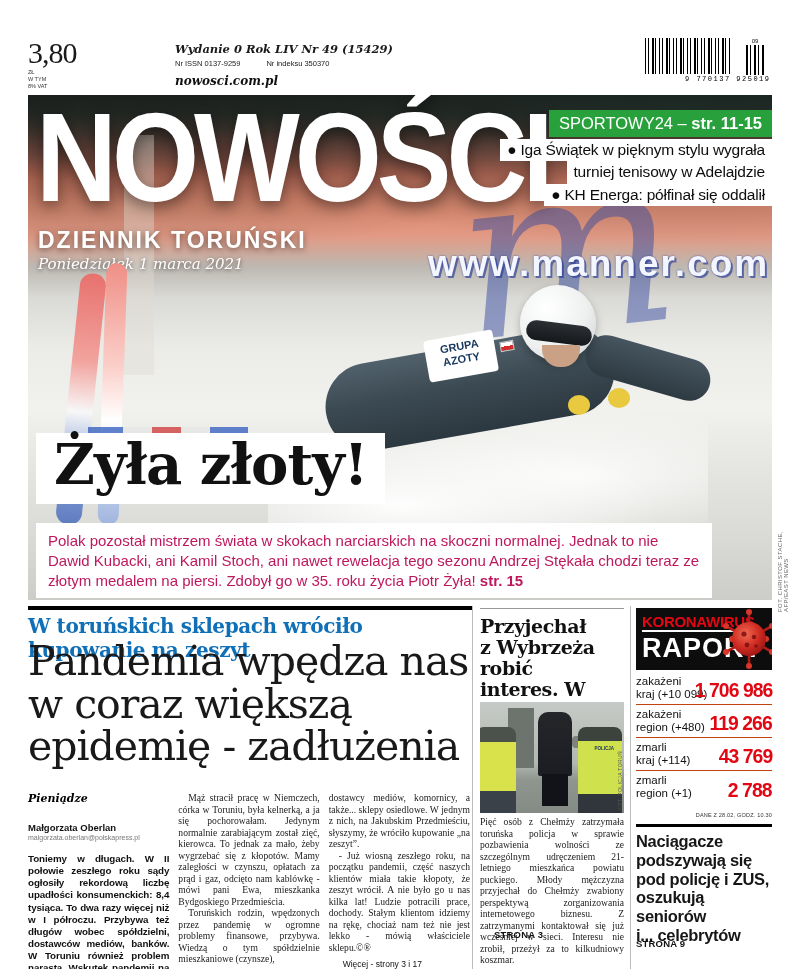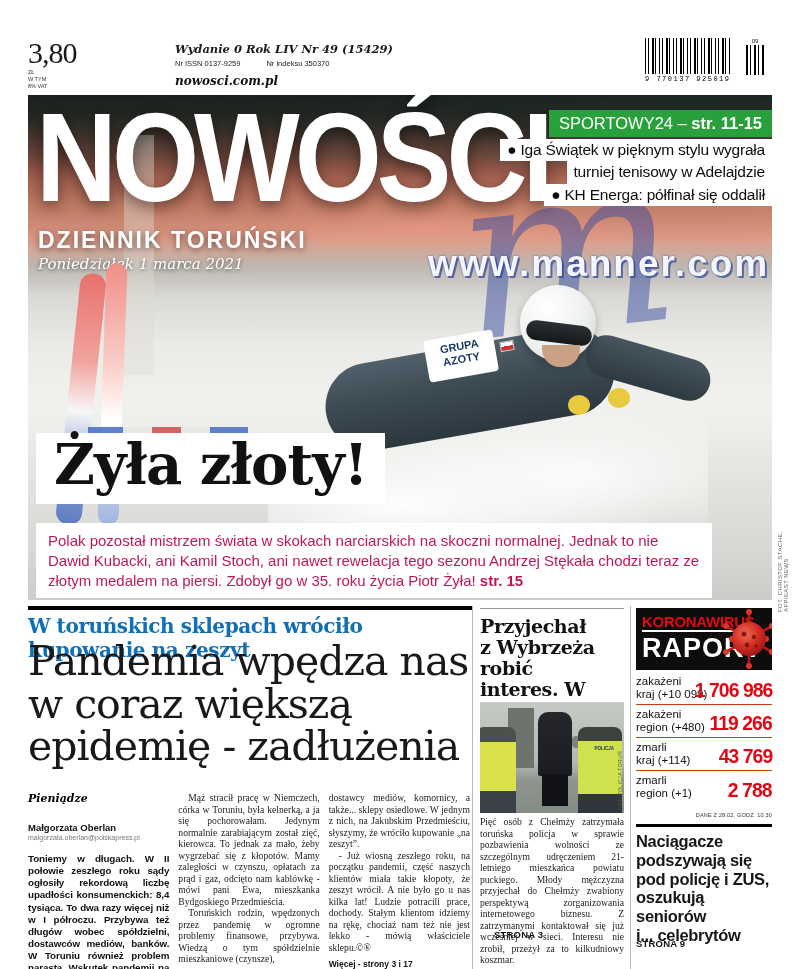--- a/index.html
+++ b/index.html
@@ -12,21 +12,21 @@
   .price-amount { font-family:Liberation Serif, serif; font-size:30px; letter-spacing:-1px; color:#1a1a1a; line-height:1; }
   .price-details { font-size:5.5px; line-height:1.3; color:#333; white-space:pre-line; text-transform:uppercase; margin-top:1px; }
   .issue { position:absolute; left:175px; top:42px; }
   .issue-edition { font-family:"DejaVu Serif", serif; font-style:italic; font-weight:bold; font-size:11.5px; color:#1a1a1a; }
   .issue-line2 { font-size:7.5px; color:#222; margin-top:3px; }
   .issue-line2 span + span { margin-left:26px; }
   .issue-site { font-family:"DejaVu Serif", serif; font-style:italic; font-weight:bold; font-size:12px; margin-top:6px; color:#111; }
   .barcode { position:absolute; left:645px; top:38px; width:130px; }
   .barcode-bars { width:86px; height:36px; display:inline-block; vertical-align:bottom;
     background:repeating-linear-gradient(90deg,#000 0 1px,#fff 1px 3px,#000 3px 4px,#fff 4px 7px,#000 7px 9px,#fff 9px 10px,#000 10px 11px,#fff 11px 14px); }
-  .barcode-digits { font-family:"Liberation Mono", monospace; font-size:7px; letter-spacing:1.5px; color:#000; margin-top:1px; }
+  .barcode-digits { font-family:"Liberation Mono", monospace; font-size:7px; letter-spacing:1.5px; color:#000; margin-top:1px;margin-left:40px; }
   .barcode-addon { position:absolute; left:98px; top:0; width:24px; text-align:center; }
   .barcode-addon .num { font-size:6px; line-height:1; }
   .barcode-addon .bars { width:18px; height:30px; margin:1px auto 0;
     background:repeating-linear-gradient(90deg,#000 0 2px,#fff 2px 4px,#000 4px 5px,#fff 5px 8px); }
 
   
   .hero { position:absolute; left:28px; top:95px; width:744px; height:505px; overflow:hidden;
     background:linear-gradient(180deg,#35342f 0%,#443f38 4%,#9c5a4e 9%,#d4705b 15%,#df8a70 22%,#e29a85 28%,#bdb8b1 34%,#d9d9d5 40%,#ebebe8 50%,#f1f1ee 62%,#e3e3df 76%,#d9d9d5 88%,#cccdc8 100%); }
   .hero-shade-tl { position:absolute; left:0; top:0; width:100%; height:190px;
     background:radial-gradient(ellipse at 12% 20%, rgba(25,40,35,.45), transparent 55%),
@@ -94,21 +94,21 @@
   .main-headline { position:absolute; left:28px; top:640px; width:448px; font-family:"DejaVu Serif", serif;
     font-size:41px; line-height:1.04; letter-spacing:-1px; color:#191919; white-space:pre-line; }
   .columns { position:absolute; left:28px; top:792px; width:442px; display:flex; gap:9px; }
   .col { flex:1; }
   .section-tag { font-family:"DejaVu Serif", serif; font-style:italic; font-weight:bold; font-size:11px; color:#000000; }
   .author { font-size:9.5px; font-weight:bold; margin-top:17px; }
   .author-email { font-size:7px; color:#777; margin-top:1px; }
   .intro { margin-top:12px; font-size:9.8px; font-weight:bold; line-height:1.24; text-align:justify; letter-spacing:-.1px; }
   .bodytext { font-family:"Liberation Serif", serif; font-size:9.6px; line-height:1.2; text-align:justify; color:#1a1a1a; }
   .bodytext.indent { text-indent:10px; }
-  .more-ref { font-size:8.5px; font-weight:bold; margin-top:6px; }
+  .more-ref { font-size:8.5px; font-weight:normal; margin-top:6px;margin-left:14px; }
 
   
   .crime-rule { left:480px; top:608px; width:144px; height:1px; background:#999; position:absolute; }
   .crime-headline { position:absolute; left:480px; top:616px; width:144px; font-family:"DejaVu Serif", serif; font-weight:bold;
     font-size:19px; line-height:1.11; letter-spacing:-.4px; color:#111; white-space:pre-line; }
   .crime-photo { position:absolute; left:480px; top:702px; width:144px; height:111px; overflow:hidden;
     background:linear-gradient(180deg,#c6cac6 0%,#b2b8b2 55%,#8f968f 70%,#848b84 100%); }
   .door { position:absolute; left:28px; top:6px; width:26px; height:60px; background:#6d746d; }
   .moped { position:absolute; left:92px; top:34px; width:18px; height:12px; border-radius:4px; background:#7e837e; }
   .suspect { position:absolute; left:58px; top:10px; width:34px; height:64px; border-radius:10px 10px 2px 2px;

